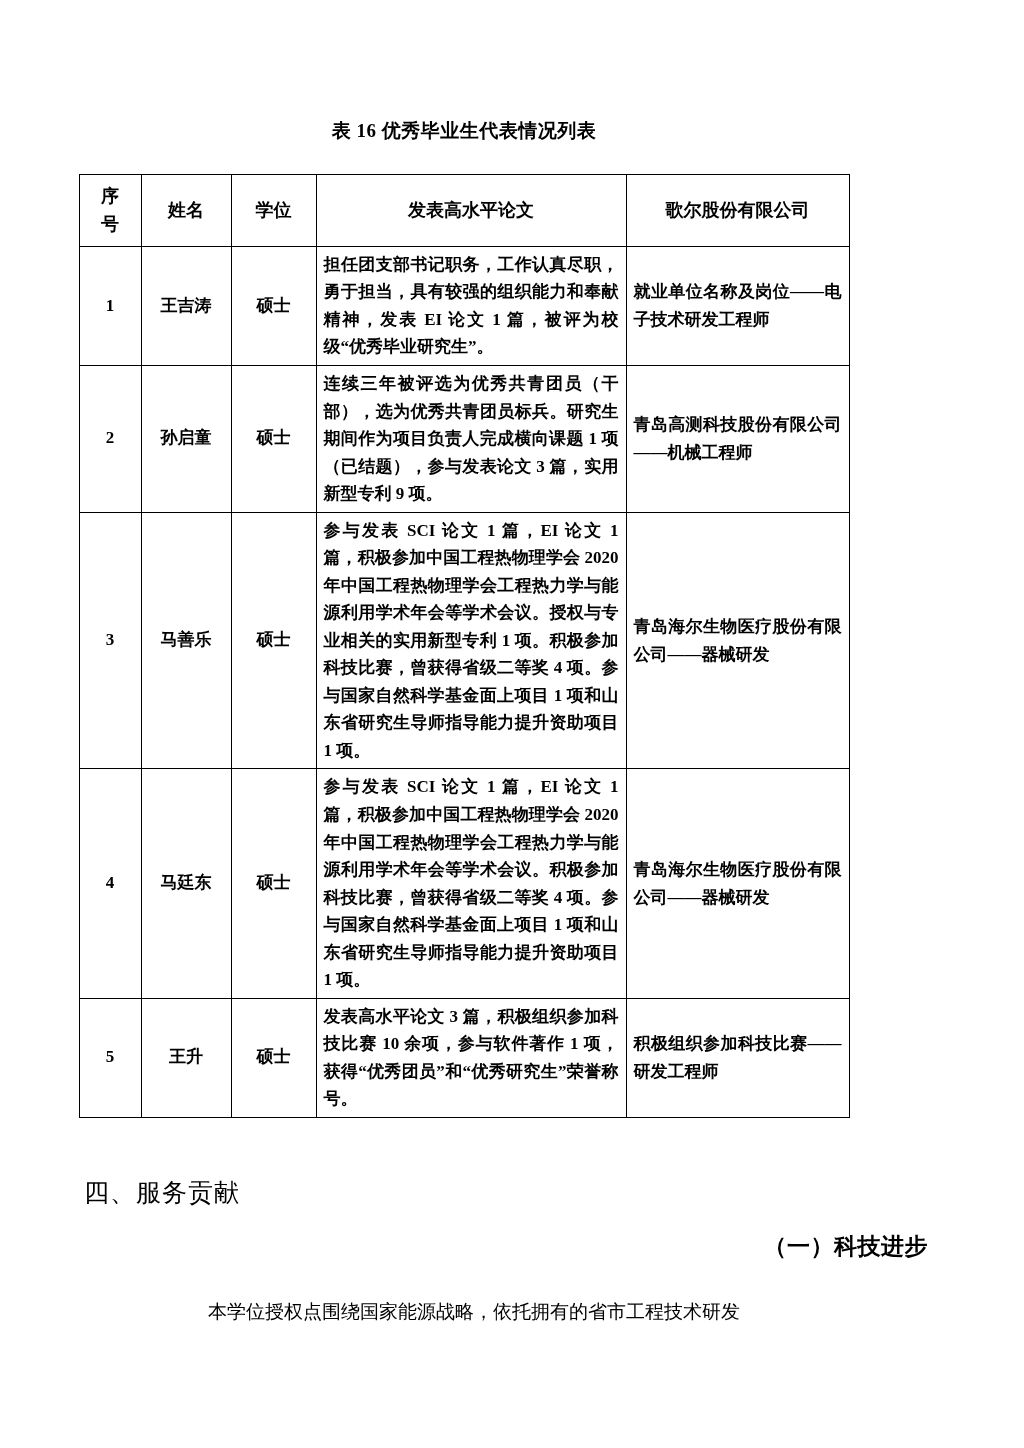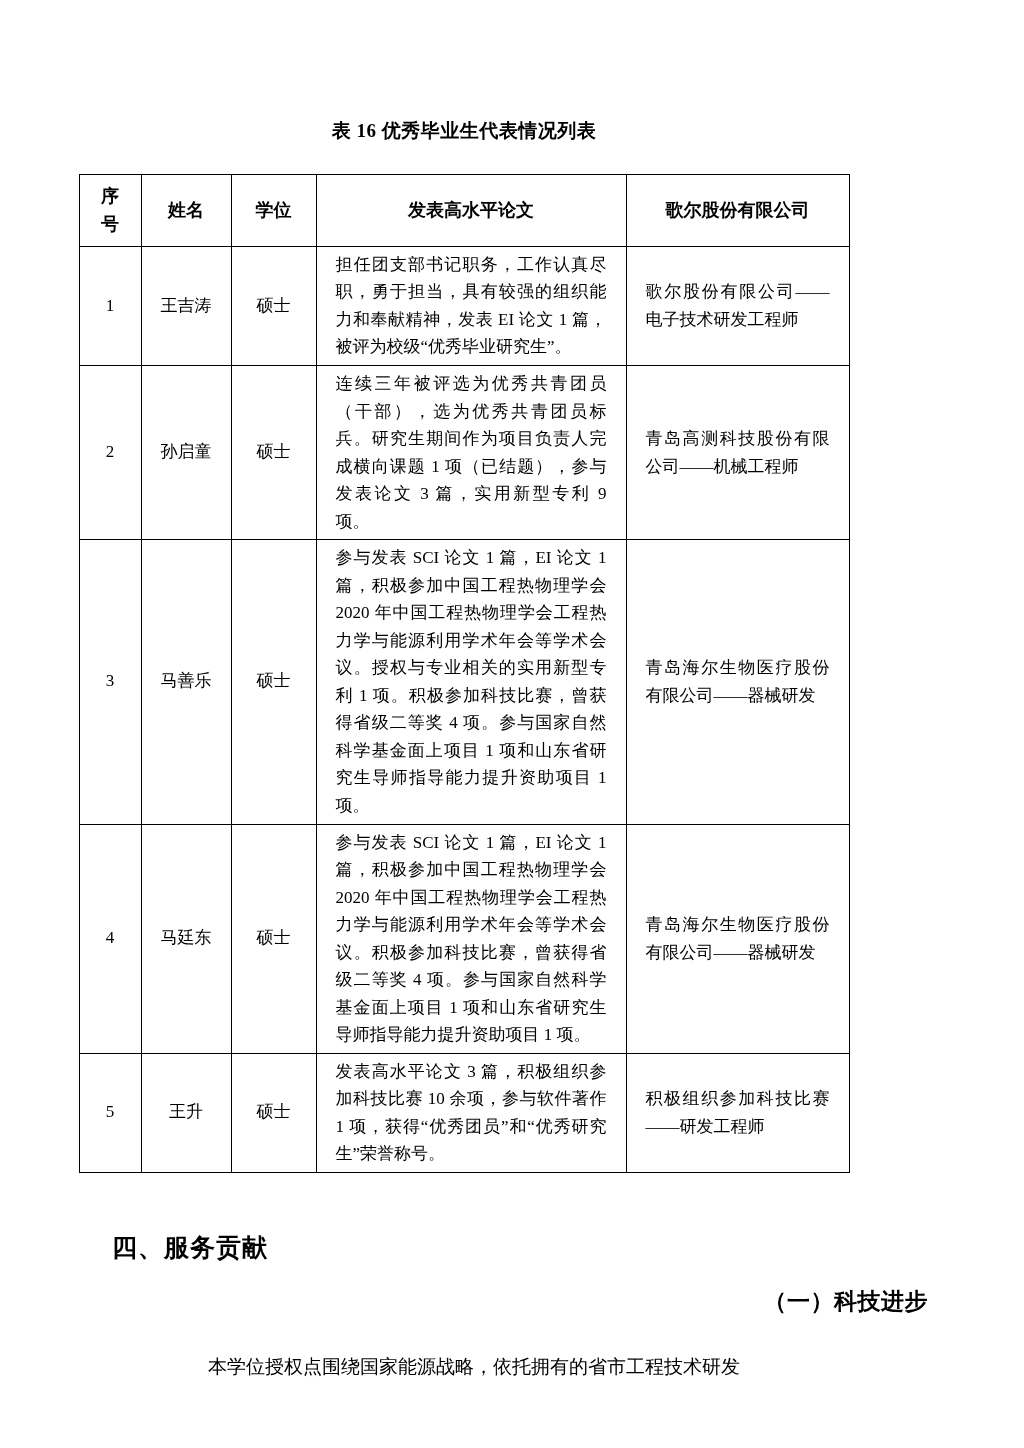--- a/index.html
+++ b/index.html
@@ -37,22 +37,22 @@
     width: 770px;
     margin: 30px auto 0 auto;
     table-layout: fixed;
     font-size: 17px;
     line-height: 1.58;
   }
   table.data-table th,
   table.data-table td {
     border: 1px solid #000000;
     vertical-align: middle;
-    padding: 4px 19px;
-    font-weight: normal;
+    padding: 4px 7px;
+    font-weight: bold;
     font-family: "Liberation Serif", "DejaVu Serif", serif;
   }
   table.data-table thead th {
     text-align: center;
     font-weight: 700;
     padding: 7px 20px;
     font-size: 18px;
   }
   col.c-idx { width: 62px; }
   col.c-name { width: 90px; }
@@ -74,23 +74,23 @@
   td.employer {
     text-align: justify;
     text-align-last: left;
     vertical-align: top;
     padding-top: 8px;
     padding-bottom: 8px;
     line-height: 1.62;
   }
   .section-heading {
     font-size: 25px;
-    font-weight: 700;
+    font-weight: 400;
     margin: 0;
-    padding-left: 112px;
+    padding-left: 84px;
     padding-top: 58px;
     font-family: "Liberation Sans", "DejaVu Sans", sans-serif;
     letter-spacing: 1px;
   }
   .sub-heading {
     font-size: 23px;
     font-weight: 700;
     margin: 0;
     padding-left: 205px;
     padding-top: 22px;
@@ -138,21 +138,21 @@
         <th>发表高水平论文</th>
         <th>歌尔股份有限公司</th>
       </tr>
     </thead>
     <tbody>
       <tr>
         <td class="idx">1</td>
         <td class="name">王吉涛</td>
         <td class="degree">硕士</td>
         <td class="desc">担任团支部书记职务，工作认真尽职，勇于担当，具有较强的组织能力和奉献精神，发表 EI 论文 1 篇，被评为校级“优秀毕业研究生”。</td>
-        <td class="employer">歌尔股份有限公司——电子技术研发工程师</td>
+        <td class="employer">就业单位名称及岗位——电子技术研发工程师</td>
       </tr>
       <tr>
         <td class="idx">2</td>
         <td class="name">孙启童</td>
         <td class="degree">硕士</td>
         <td class="desc">连续三年被评选为优秀共青团员（干部），选为优秀共青团员标兵。研究生期间作为项目负责人完成横向课题 1 项（已结题），参与发表论文 3 篇，实用新型专利 9 项。</td>
         <td class="employer">青岛高测科技股份有限公司——机械工程师</td>
       </tr>
       <tr>
         <td class="idx">3</td>

